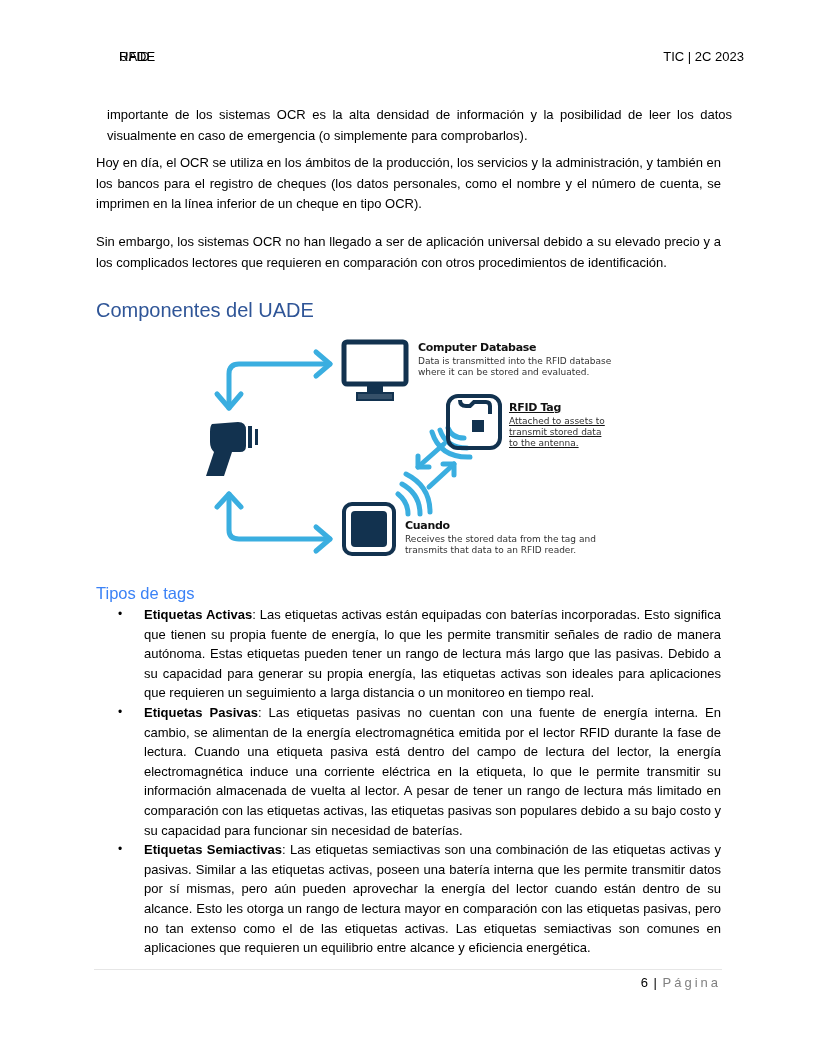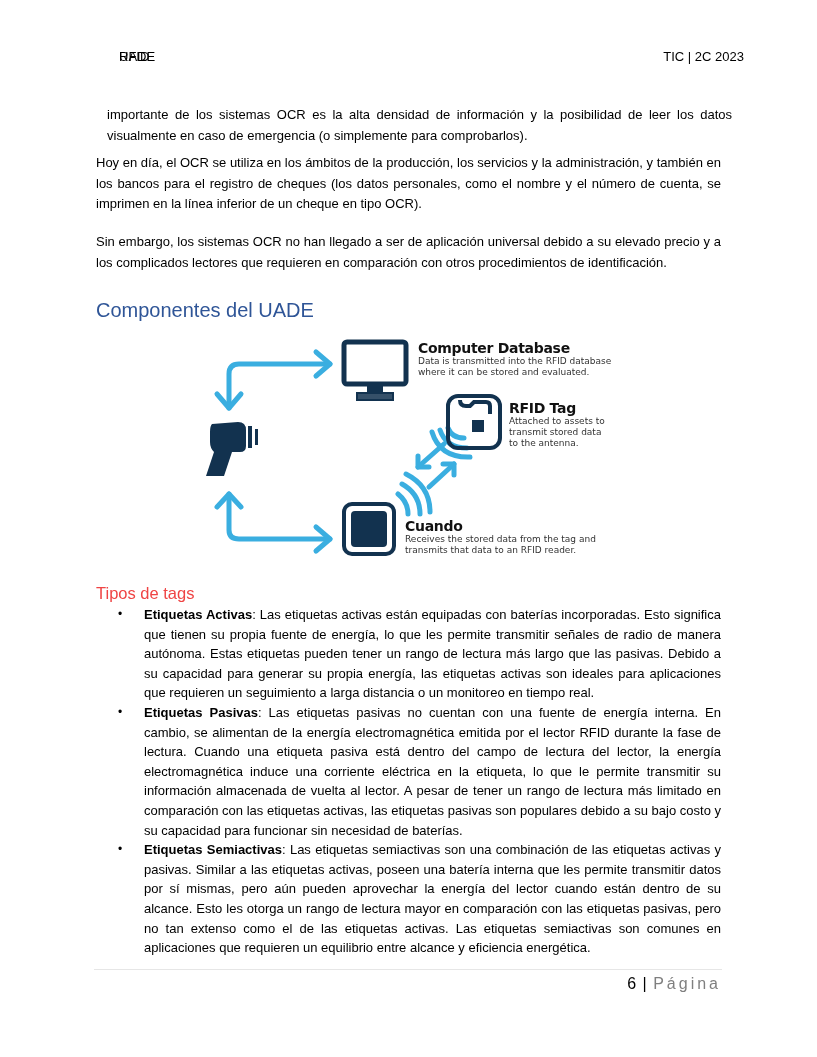--- a/index.html
+++ b/index.html
@@ -9,35 +9,35 @@
             font-size: 13px; margin-left: 23px; }
   .header .l { position: absolute; left: 0; top: 0; }
   .header .c { position: absolute; left: 0; right: 0; top: 0; }
   .header .r { position: absolute; right: 0; top: 0; }
   .body-text { position: absolute; left: 96px; width: 625px; font-size: 13px;
                line-height: 20.5px; text-align: justify; }
   .p1 { top: 94px; }
   .p2 { top: 153px; }
   .p3 { top: 232px; }
   .h1 { position: absolute; left: 96px; top: 299px; font-size: 20px; color: #2f5597; }
-  .h2 { position: absolute; left: 96px; top: 584px; font-size: 16.5px; color: #ef4444; }
+  .h2 { position: absolute; left: 96px; top: 584px; font-size: 16.5px; color: #3b82f6; }
   .list { position: absolute; left: 96px; top: 605px; width: 625px; margin: 0; padding: 0;
           list-style: none; font-size: 13px; line-height: 19.6px; }
   .list li { position: relative; padding-left: 48px; text-align: justify; }
   .list li .bullet { position: absolute; left: 22px; top: 0; font-size: 12px; }
   .list li b { font-weight: bold; }
   .footer-line { position: absolute; left: 94px; top: 969px; width: 628px; height: 1px; background: #e6e6e6; }
-  .footer { position: absolute; right: 96px; top: 975px; font-size: 16px; }
+  .footer { position: absolute; right: 96px; top: 975px; font-size: 13px; }
   .footer .num { color: #000; }
   .footer .sep { color: #000; margin: 0 2px; }
   .footer .word { color: #7f7f7f; letter-spacing: 3px; }
   .diagram { position: absolute; left: 196px; top: 334px; width: 440px; height: 240px; }
   .diagram svg { position: absolute; left: 0; top: 0; }
   .dlabel { position: absolute; font-family: "DejaVu Sans", sans-serif; color: #111; }
-  .dlabel .t { font-weight: bold; font-size: 14px; letter-spacing: -0.3px; display: block; line-height: 16px; }
+  .dlabel .t { font-weight: bold; font-size: 11px; letter-spacing: -0.3px; display: block; line-height: 16px; }
   .dlabel .d { font-size: 9px; color: #333; display: block; line-height: 11px; }
 </style>
 </head>
 <body>
 
 <div class="header">
   <span class="l">UADE</span>
   <span class="c">RFID</span>
   <span class="r">TIC | 2C 2023</span>
 </div>
@@ -99,21 +99,21 @@
       <rect x="155" y="177" width="36" height="36" rx="4" fill="#12324f"></rect>
     </g>
   </svg>
 
   <div class="dlabel" style="left:222px; top:6px;">
     <span class="t">Computer Database</span>
     <span class="d">Data is transmitted into the RFID database</span>
     <span class="d">where it can be stored and evaluated.</span>
   </div>
 
-  <div class="dlabel" style="left:313px; top:66px;">
+  <div class="dlabel" style="left:313px; top:66px;text-decoration:underline;">
     <span class="t">RFID Tag</span>
     <span class="d">Attached to assets to</span>
     <span class="d">transmit stored data</span>
     <span class="d">to the antenna.</span>
   </div>
 
 
   <div class="dlabel" style="left:209px; top:184px;">
     <span class="t">Cuando</span>
     <span class="d">Receives the stored data from the tag and</span>

